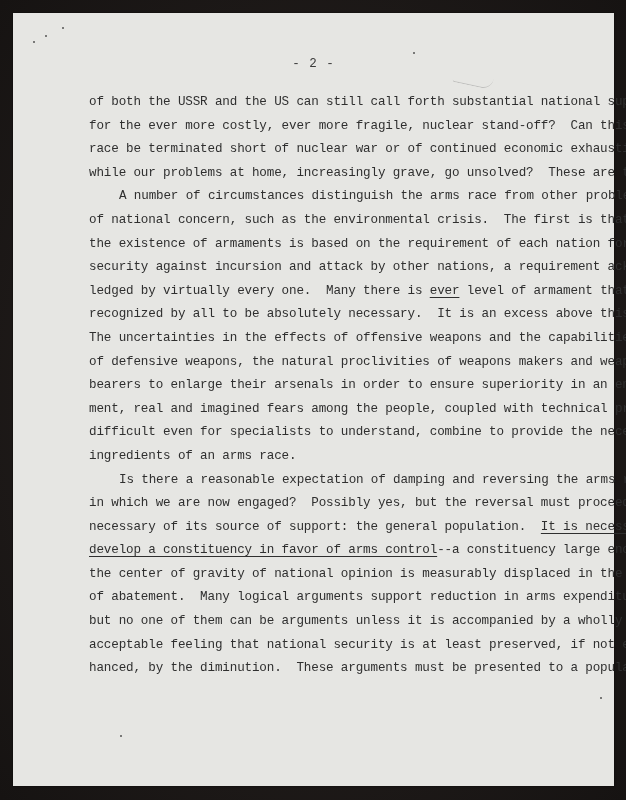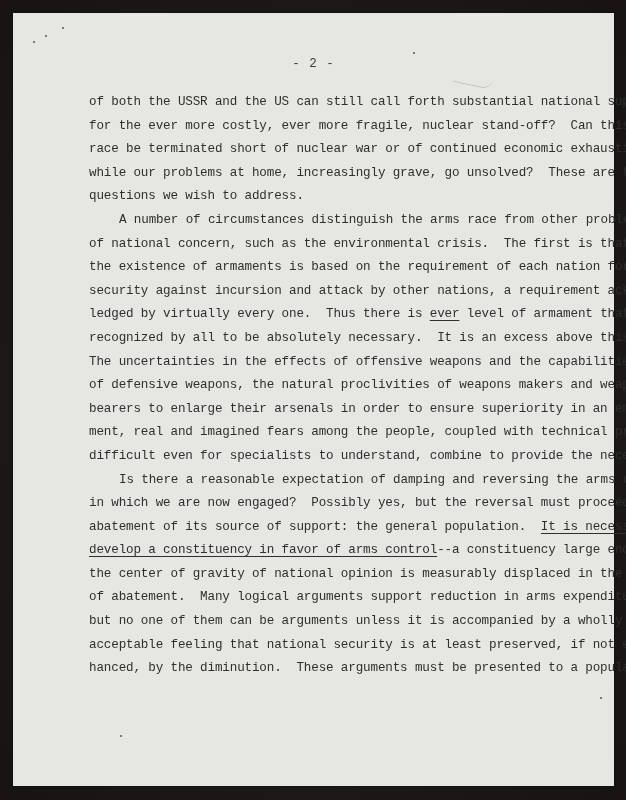--- a/index.html
+++ b/index.html
@@ -85,39 +85,39 @@
     <span class="speck" style="left:107px;top:722px;"></span>
     <div class="smudge"></div>
     <div class="page-number">- 2 -</div>
   </div>
   <div class="body-text" id="body-text">
       <div>
         <span class="line"><span>of both the USSR and the US can still call forth substantial national support</span></span>
         <span class="line"><span>for the ever more costly, ever more fragile, nuclear stand-off?  Can this</span></span>
         <span class="line"><span>race be terminated short of nuclear war or of continued economic exhaustion</span></span>
         <span class="line"><span>while our problems at home, increasingly grave, go unsolved?  These are the</span></span>
-        <span class="line"><span>questions we wish to address.</span></span>
       </div>
       <div>
         <span class="line indent"><span>A number of circumstances distinguish the arms race from other problems</span></span>
         <span class="line"><span>of national concern, such as the environmental crisis.  The first is that</span></span>
         <span class="line"><span>the existence of armaments is based on the requirement of each nation for</span></span>
         <span class="line"><span>security against incursion and attack by other nations, a requirement acknow-</span></span>
-        <span class="line"><span>ledged by virtually every one.  Thus there is </span><span class="u">ever</span><span> level of armament that is</span></span>
+        <span class="line"><span>ledged by virtually every one.  Many there is </span><span class="u">ever</span><span> level of armament that is</span></span>
         <span class="line"><span>recognized by all to be absolutely necessary.  It is an excess above this</span></span>
         <span class="line"><span>The uncertainties in the effects of offensive weapons and the capabilities</span></span>
         <span class="line"><span>of defensive weapons, the natural proclivities of weapons makers and weapons</span></span>
         <span class="line"><span>bearers to enlarge their arsenals in order to ensure superiority in an engage-</span></span>
         <span class="line"><span>ment, real and imagined fears among the people, coupled with technical problems</span></span>
         <span class="line"><span>difficult even for specialists to understand, combine to provide the necessary</span></span>
+        <span class="line"><span>ingredients of an arms race.</span></span>
       </div>
       <div>
         <span class="line indent"><span>Is there a reasonable expectation of damping and reversing the arms race,</span></span>
         <span class="line"><span>in which we are now engaged?  Possibly yes, but the reversal must proceed through</span></span>
-        <span class="line"><span>abatement of its source of support: the general population.  </span><span class="u">It is necessary to</span></span>
+        <span class="line"><span>necessary of its source of support: the general population.  </span><span class="u">It is necessary to</span></span>
         <span class="line"><span class="u">develop a constituency in favor of arms control</span><span>--a constituency large enough so</span></span>
         <span class="line"><span>the center of gravity of national opinion is measurably displaced in the direction</span></span>
         <span class="line"><span>of abatement.  Many logical arguments support reduction in arms expenditures,</span></span>
         <span class="line"><span>but no one of them can be arguments unless it is accompanied by a wholly</span></span>
         <span class="line"><span>acceptable feeling that national security is at least preserved, if not en-</span></span>
         <span class="line"><span>hanced, by the diminution.  These arguments must be presented to a population</span></span>
       </div>
     </div>
 </div>
 

